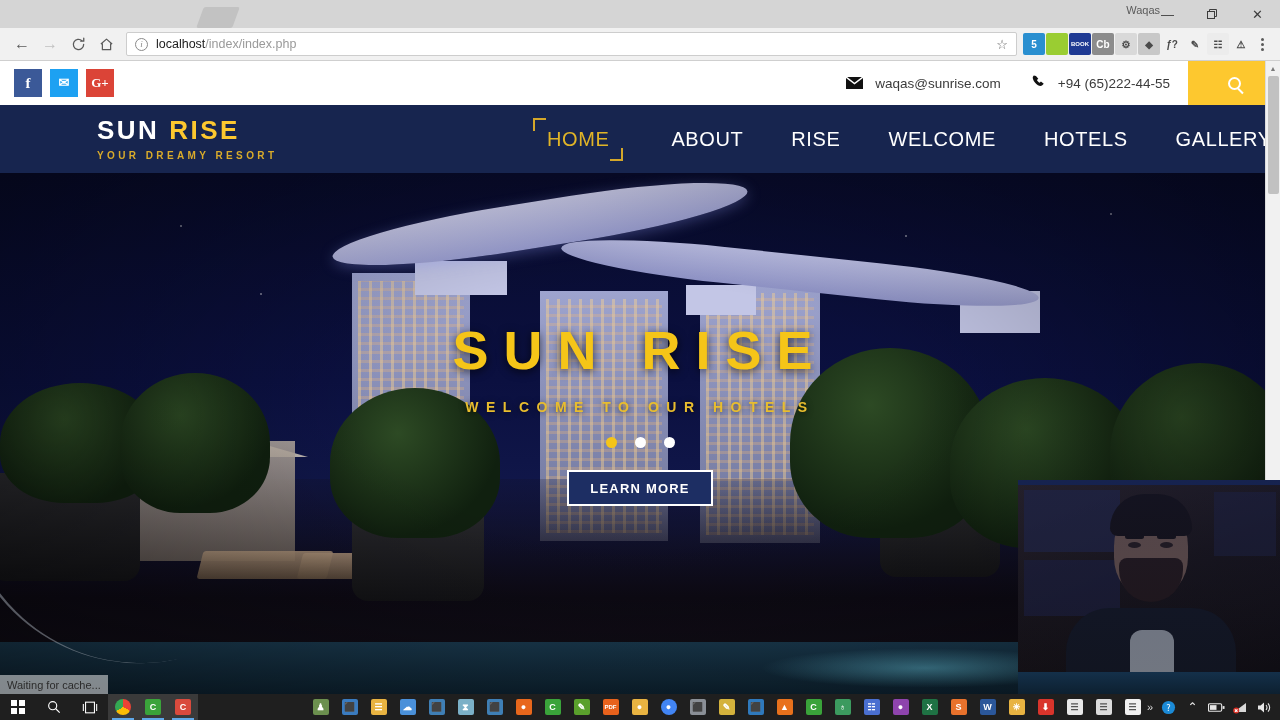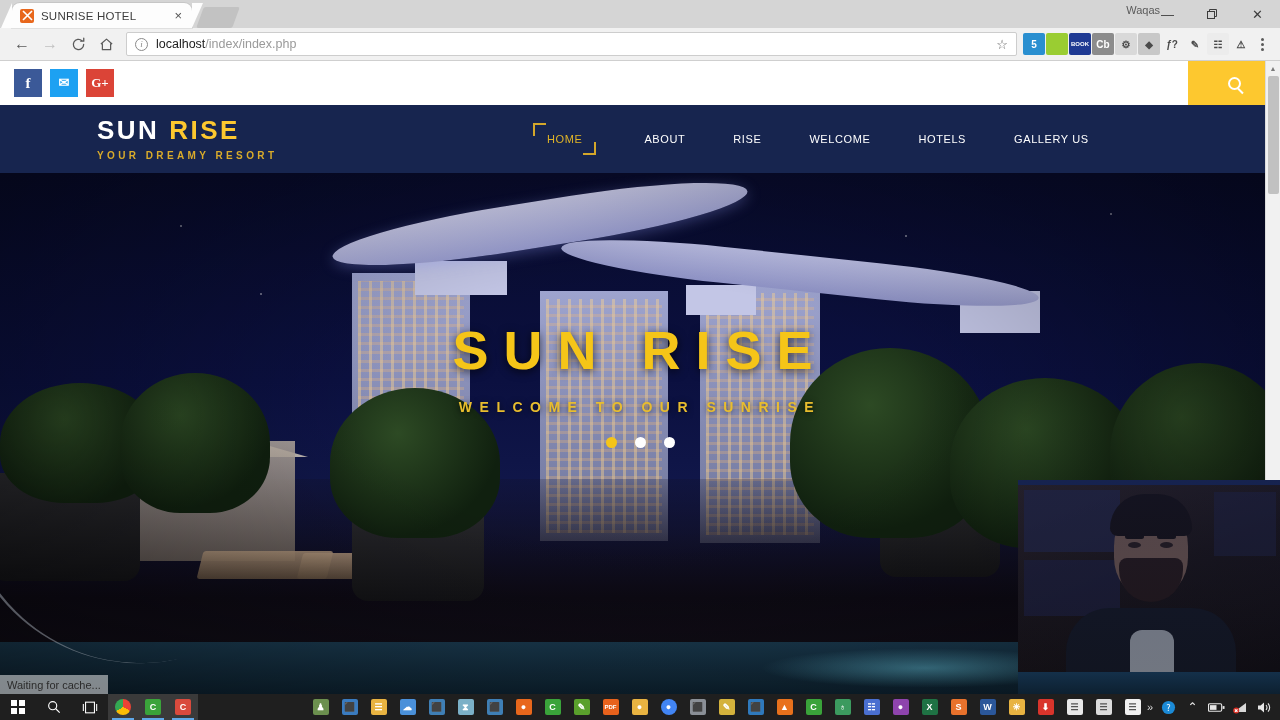--- a/index.html
+++ b/index.html
@@ -93,21 +93,21 @@
 
   
   .navbar { height:68px; background:#17254f; display:flex; align-items:center; position:relative; }
   .logo { margin-left:97px; }
   .logo-main { font-size:26px; font-weight:bold; letter-spacing:2.5px; line-height:1; }
   .logo-main .w { color:#ffffff; }
   .logo-main .y { color:#fdc82f; }
   .logo-sub { font-size:10px; color:#d9ab2b; letter-spacing:3.4px; margin-top:7px; font-weight:bold; }
   .menu { position:absolute; left:533px; display:flex; align-items:center; }
   .menu-item {
-    font-size:11px; color:#ffffff; letter-spacing:.6px; padding:10px 0;
+    font-size:20px; color:#ffffff; letter-spacing:.6px; padding:10px 0;
     margin-right:48px; position:relative; white-space:nowrap; cursor:pointer;
   }
   .menu-item:last-child { margin-right:0; }
   .menu-item.active { color:#e0b427; padding:10px 14px; }
   .menu-item.active::before {
     content:""; position:absolute; left:0; top:0; width:11px; height:11px;
     border-left:2px solid #d4a72a; border-top:2px solid #d4a72a;
   }
   .menu-item.active::after {
     content:""; position:absolute; right:0; bottom:0; width:11px; height:11px;
@@ -225,29 +225,20 @@
   .overflow-chev { color:#dcdcdc; font-size:11px; }
 </style>
 </head>
 <body>
 
 <div id="app">
 
   <div class="chrome-window">
 
     <div class="tabstrip">
-      <div class="tab">
-        <div class="favicon">
-          <svg width="11" height="11" viewBox="0 0 11 11">
-              <path d="M1 1 L5.5 5.5 L1 10 M10 1 L5.5 5.5 L10 10" stroke="#fff" stroke-width="1.6" fill="none"></path>
-            </svg>
-        </div>
-        <div class="tab-title">SUNRISE HOTEL</div>
-        <div class="tab-close">×</div>
-      </div>
       <div class="new-tab"></div>
       <div class="win-user">Waqas</div>
       <div class="win-btns">
         <div class="win-btn">—</div>
         <div class="win-btn">
           <svg width="11" height="11" viewBox="0 0 11 11">
               <rect x="0.5" y="2.5" width="7" height="7" stroke="#3c3c3c" fill="none"></rect>
               <path d="M2.5 2.5 V0.5 H9.5 V7.5 H7.5" stroke="#3c3c3c" fill="none"></path>
             </svg>
         </div>
@@ -296,20 +287,39 @@
     </div>
 
     <div class="viewport">
 
       <div class="topbar">
         <div class="socials">
             <div class="soc" style="background: rgb(59, 89, 152);">f</div>
             <div class="soc" style="background: rgb(29, 161, 242); font-size: 13px;">✉</div>
             <div class="soc" style="background: rgb(219, 68, 55); font-size: 13px;">G+</div>
           </div>
+        <div class="contacts">
+          <div class="cinfo">
+            <span class="gly">
+              <svg width="17" height="12" viewBox="0 0 17 12">
+                  <rect x="0" y="0" width="17" height="12" fill="#111"></rect>
+                  <path d="M0 0 L8.5 6.5 L17 0" stroke="#fff" stroke-width="1.4" fill="none"></path>
+                </svg>
+            </span>
+            <span>waqas@sunrise.com</span>
+          </div>
+          <div class="cinfo">
+            <span class="gly">
+              <svg width="15" height="15" viewBox="0 0 16 16">
+                  <path d="M3 1.5 C2 2.5 1.5 3.6 2.2 5.6 C3 8 5 10.5 7.4 12 C9.6 13.3 11 13 12 12 L13.6 10.3 L10.6 8 L9.2 9.4 C8 8.8 6.8 7.6 6.3 6.4 L7.8 5 L5.3 2 Z" fill="#111"></path>
+                </svg>
+            </span>
+            <span>+94 (65)222-44-55</span>
+          </div>
+        </div>
         <div class="searchbtn">
           <div class="mag"></div>
         </div>
       </div>
 
       <div class="navbar">
         <div class="logo">
           <div class="logo-main">
             <span class="w">SUN</span>
             <span class="y">RISE</span>
@@ -366,26 +376,27 @@
           <div class="foliage" style="left:330px;top:215px;width:170px;height:150px;"></div>
           <div class="foliage" style="left:790px;top:175px;width:200px;height:190px;"></div>
           <div class="foliage" style="left:950px;top:205px;width:190px;height:170px;"></div>
           <div class="foliage" style="left:1110px;top:190px;width:180px;height:180px;"></div>
           <div class="fountain-arc"></div>
           <div class="hero-vignette"></div>
         </div>
 
         <div class="hero-center">
           <div class="hero-title">SUN RISE</div>
-          <div class="hero-small">WELCOME TO OUR SUNRISE</div>
+          <div class="hero-small">WELCOME TO OUR HOTELS</div>
           <div class="dots">
               <div class="dot active"></div>
               <div class="dot"></div>
               <div class="dot"></div>
             </div>
+          <div class="cta">LEARN MORE</div>
         </div>
 
       </div>
 
       <div class="statusbar">Waiting for cache...</div>
     </div>
 
     <div class="scrollbar">
       <div class="sb-up">▲</div>
       <div class="sb-thumb"></div>

